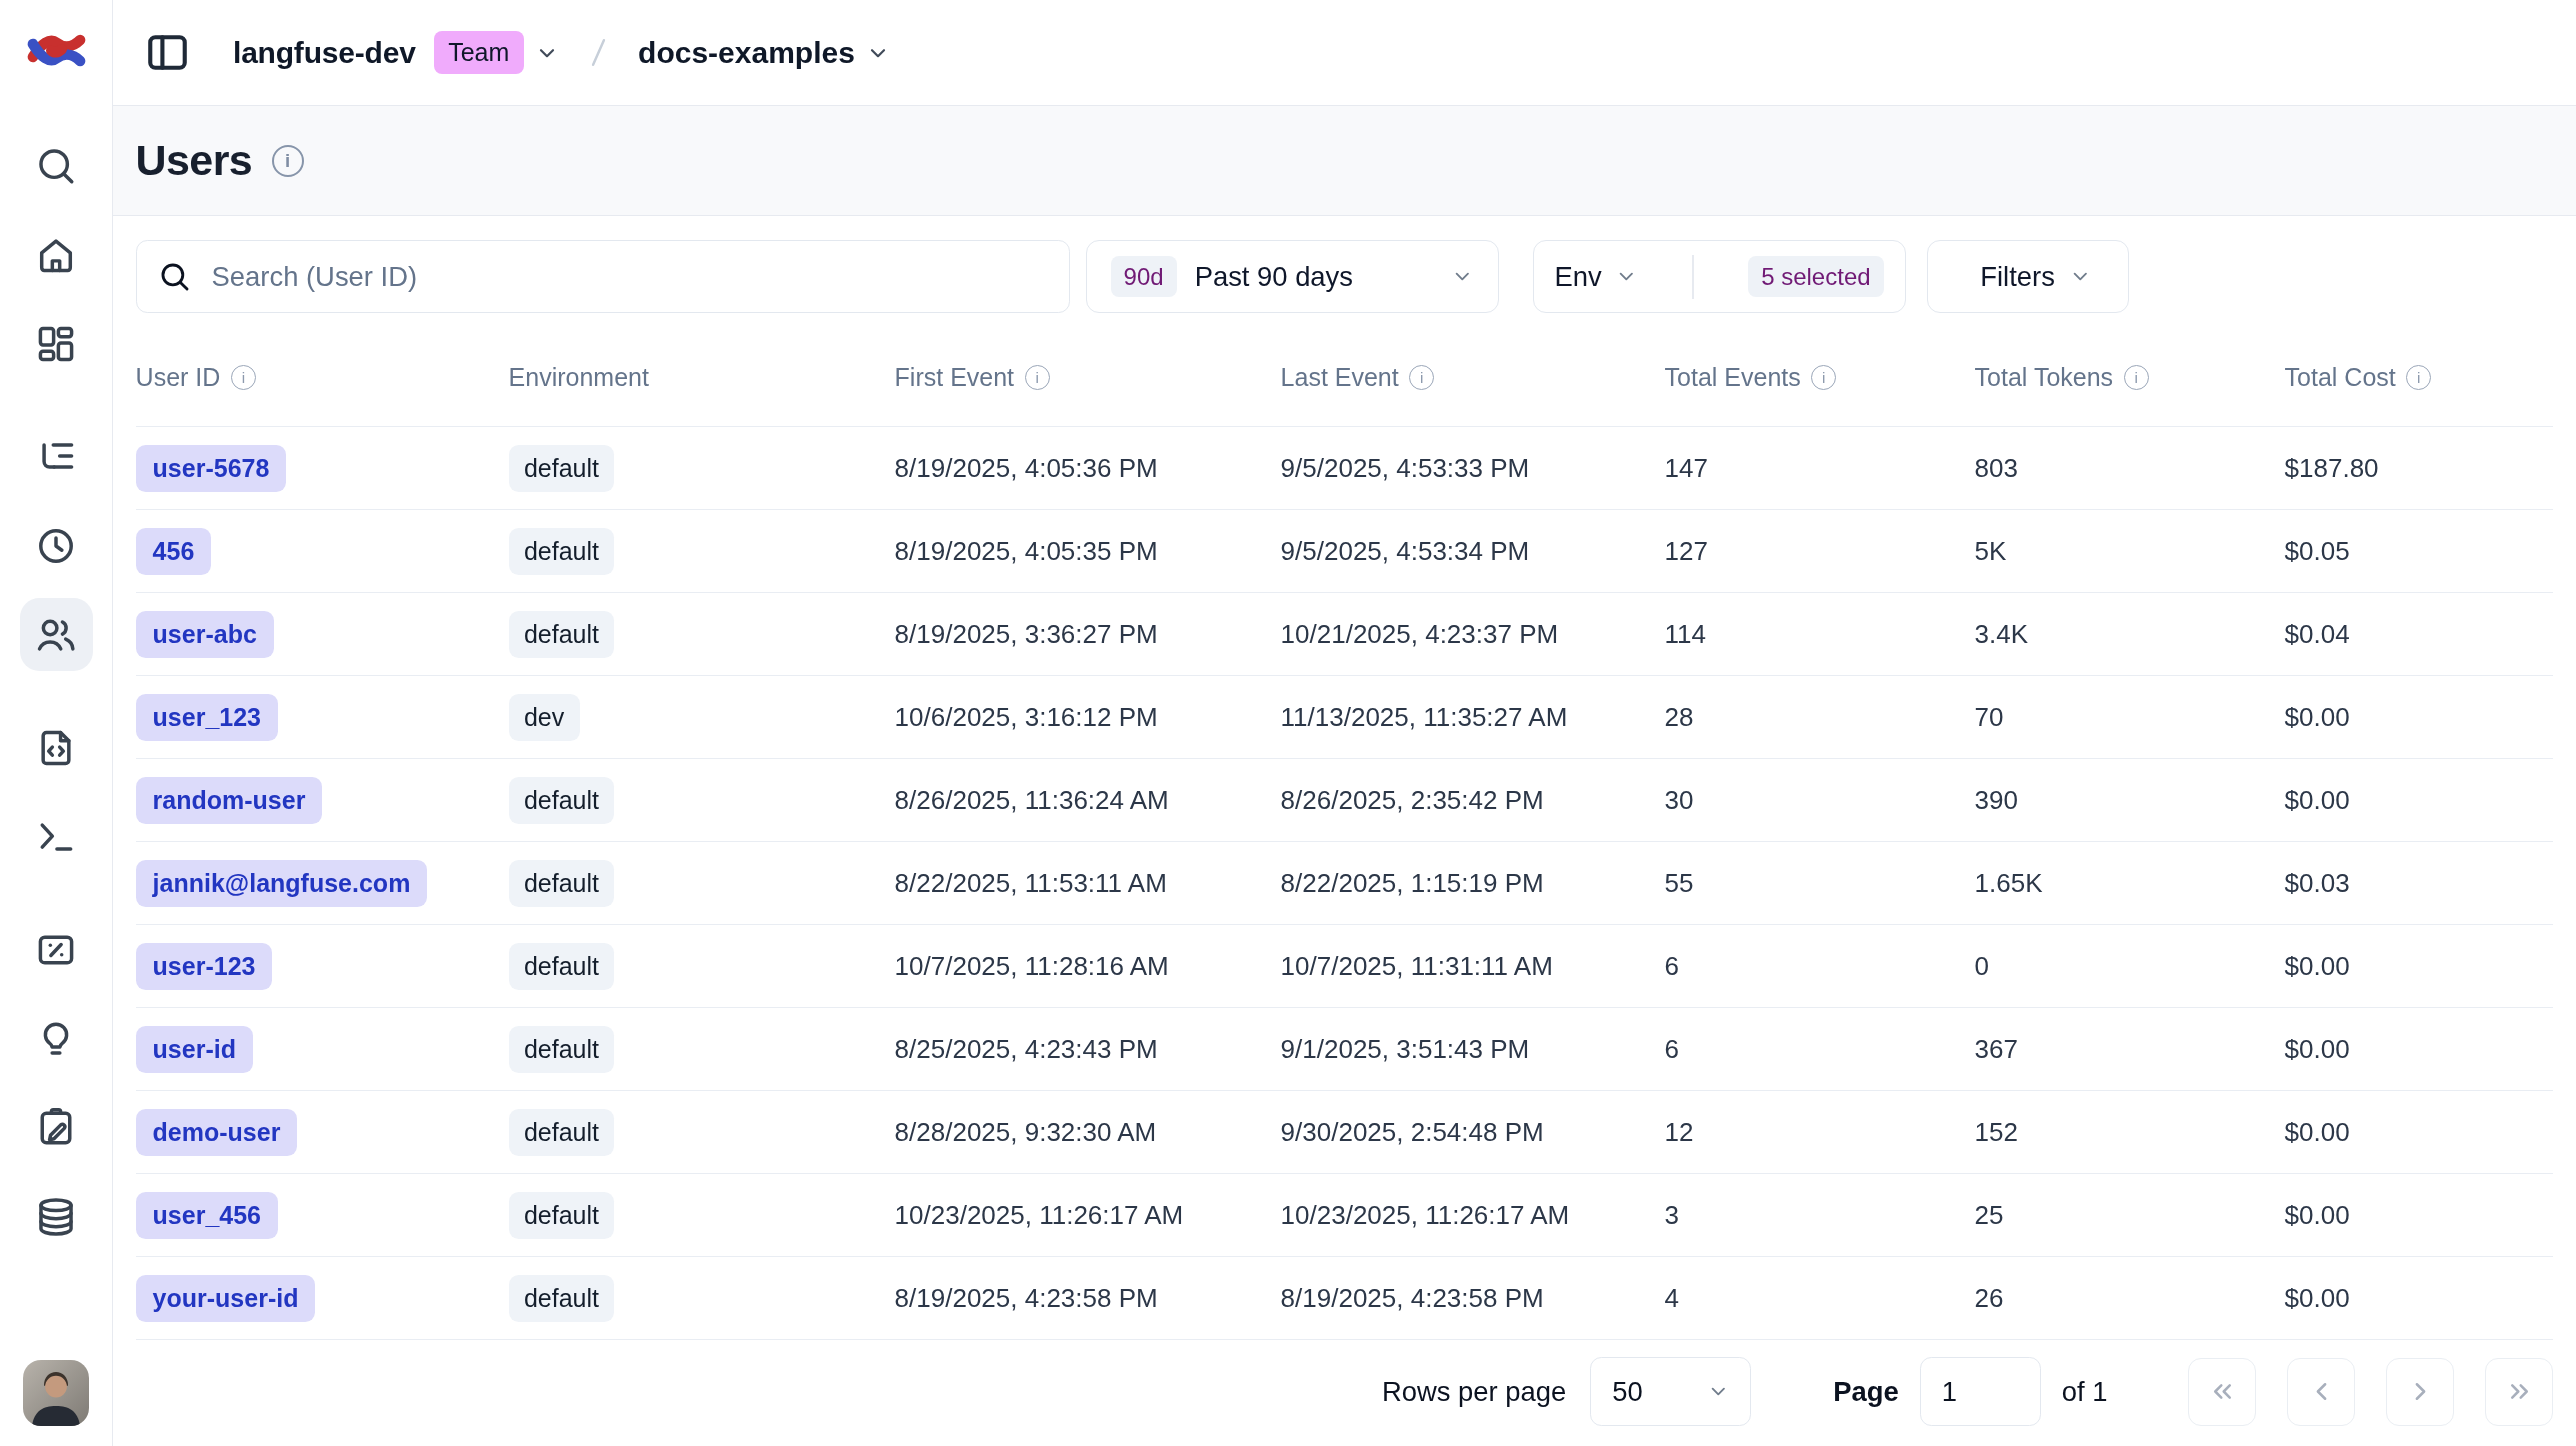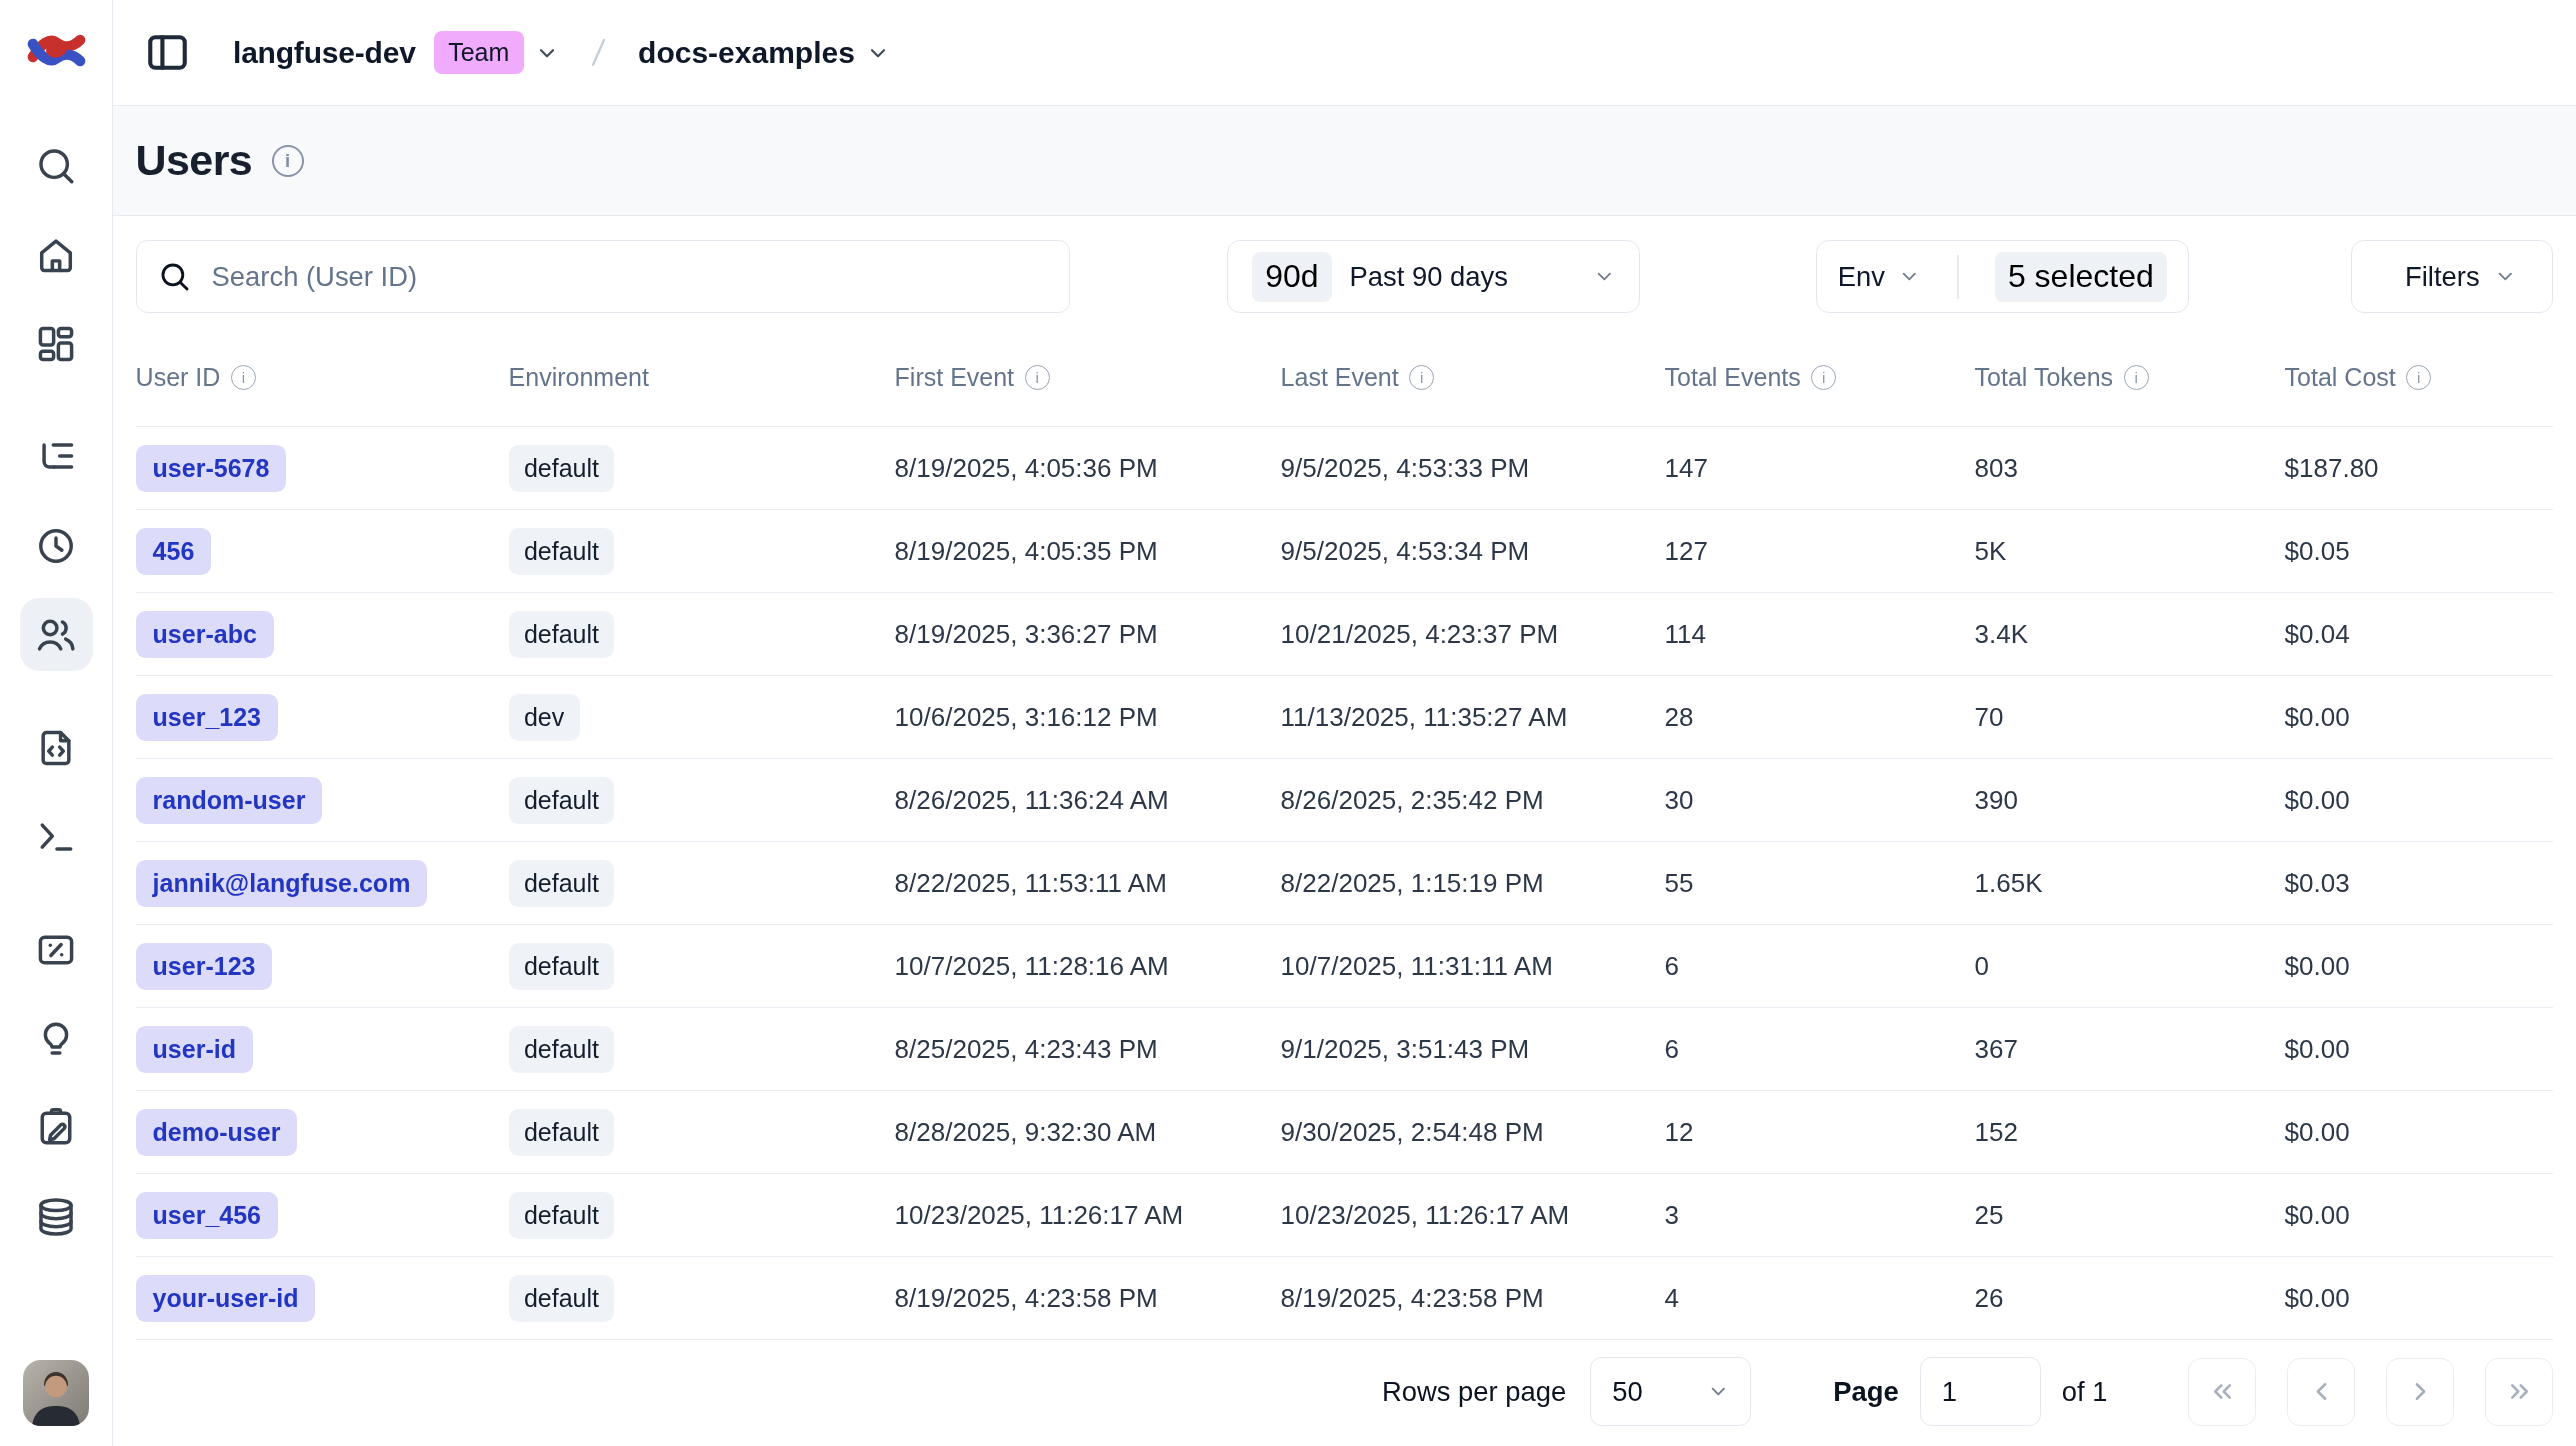--- a/index.html
+++ b/index.html
@@ -56,36 +56,36 @@
   .page-head {
     height:110px; background:#f8f9fb; border-bottom:1.6px solid #e7eaf0;
     display:flex; align-items:center; padding-left:22.6px;
   }
   .page-title { font-size:43px; font-weight:700; color:#18202e; letter-spacing:-0.6px; }
   .info { border-radius:50%; display:inline-flex; align-items:center; justify-content:center; }
   .info-lg { width:32px; height:32px; border:2.4px solid #8795aa; color:#7f8da3; font-size:18.5px; margin-left:19.4px; font-weight:600; }
   .info-sm { width:25px; height:25px; border:1.6px solid #9aa6b8; color:#8c99ad; font-size:15.3px; flex:0 0 auto; }
 
   
-  .controls { display:flex; align-items:center; padding:24px 22.6px 0 22.6px;justify-content:space-between; }
+  .controls { display:flex; align-items:center; padding:24px 22.6px 0 22.6px; }
   .search-box {
     width:934px; height:73px; border:1.6px solid #e3e8ef; border-radius:11.3px;
     display:flex; align-items:center; padding:0 21px; background:#fff;
   }
   .search-box svg { width:34px; height:34px; color:#0b1220; flex:0 0 auto; }
   .search-input {
     border:none; outline:none; margin-left:18px; flex:1;
     font-family:"Liberation Sans",sans-serif; font-size:27.4px; color:#1a2433; background:transparent;
   }
   .search-input::placeholder { color:#64748b; opacity:1; }
   .btn {
     height:73px; border:1.6px solid #e3e8ef; border-radius:13px; background:#fff;
     display:flex; align-items:center; font-size:27.4px; color:#0f172a;padding-left:17px;
   }
-  .chip { background:#eef2f7; border-radius:8px; padding:6.5px 13px; font-size:32px; color:#000000; white-space:nowrap; }
+  .chip { background:#eef2f7; border-radius:8px; padding:6.5px 13px; font-size:24px; color:#701a75; white-space:nowrap; }
   .chev { color:#717d8c; } .chev svg { width:22.6px; height:22.6px; }
   .btn-date { margin-left:16px; width:413px; padding:0 24px; justify-content:space-between; }
   .btn-date .label { font-weight:500; margin:0 6.5px 0 18px; }
   .btn-env { margin-left:34px; width:373px; padding:0 21px; justify-content:space-between; }
   .btn-env .label { font-weight:500; }
   .vdiv { width:1.6px; height:44px; background:#e7eaf0; margin:0 6.5px; }
   .btn-filters { margin-left:21px; width:202px; justify-content:center; gap:14.5px; }
   .btn-filters .label { font-weight:500; }
 
   

